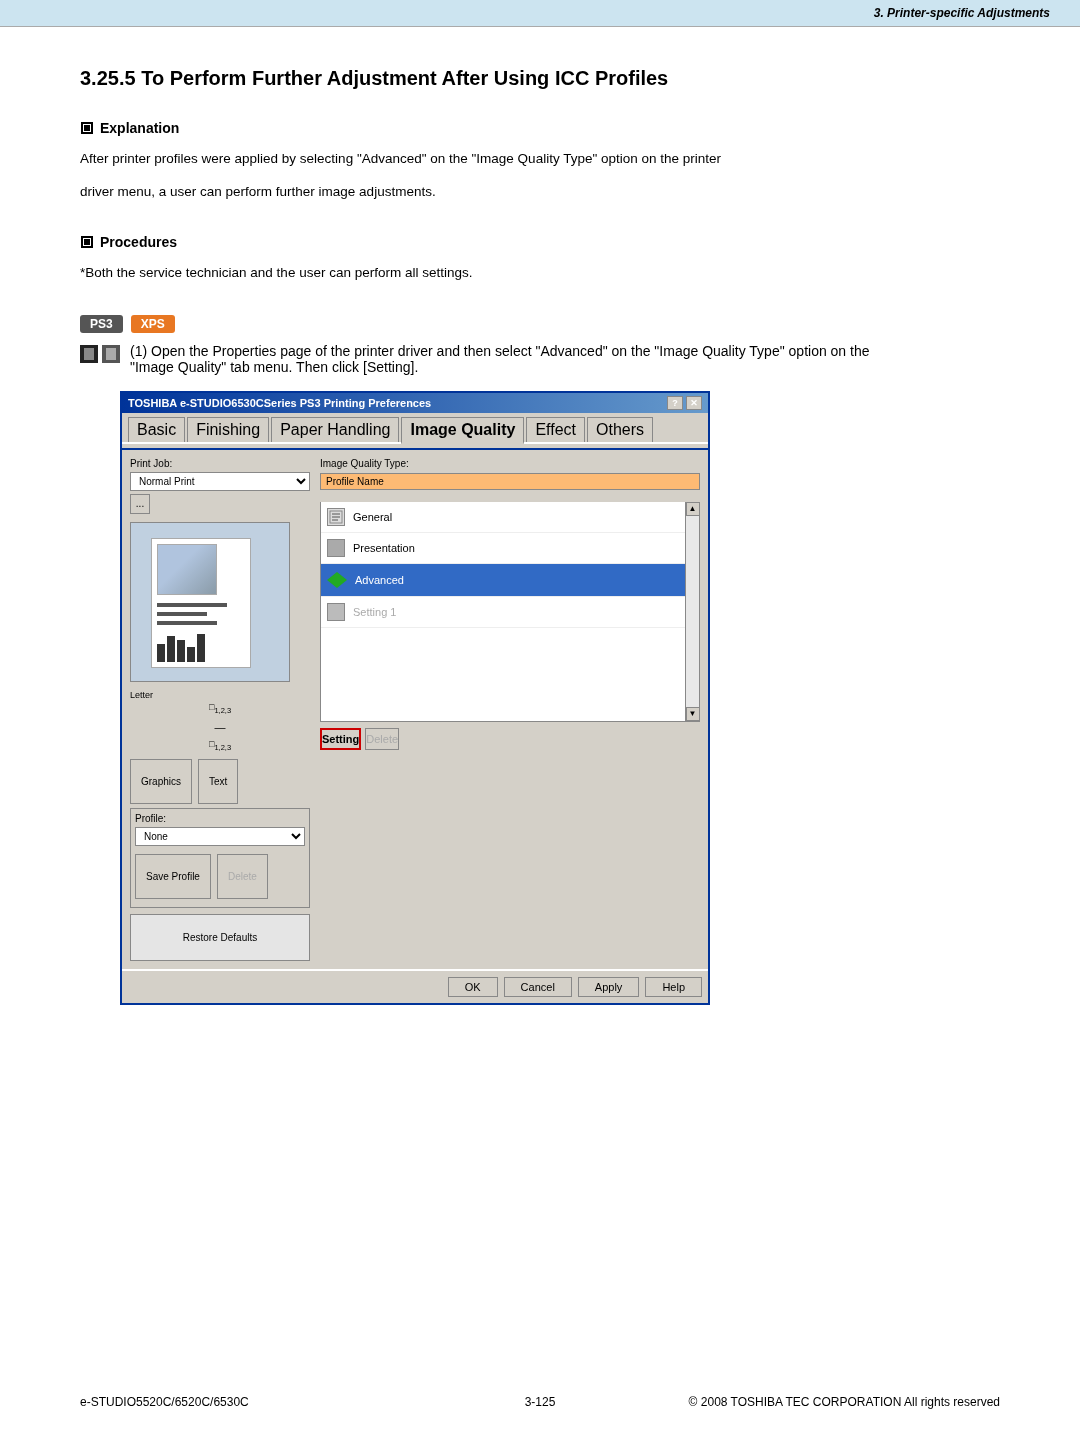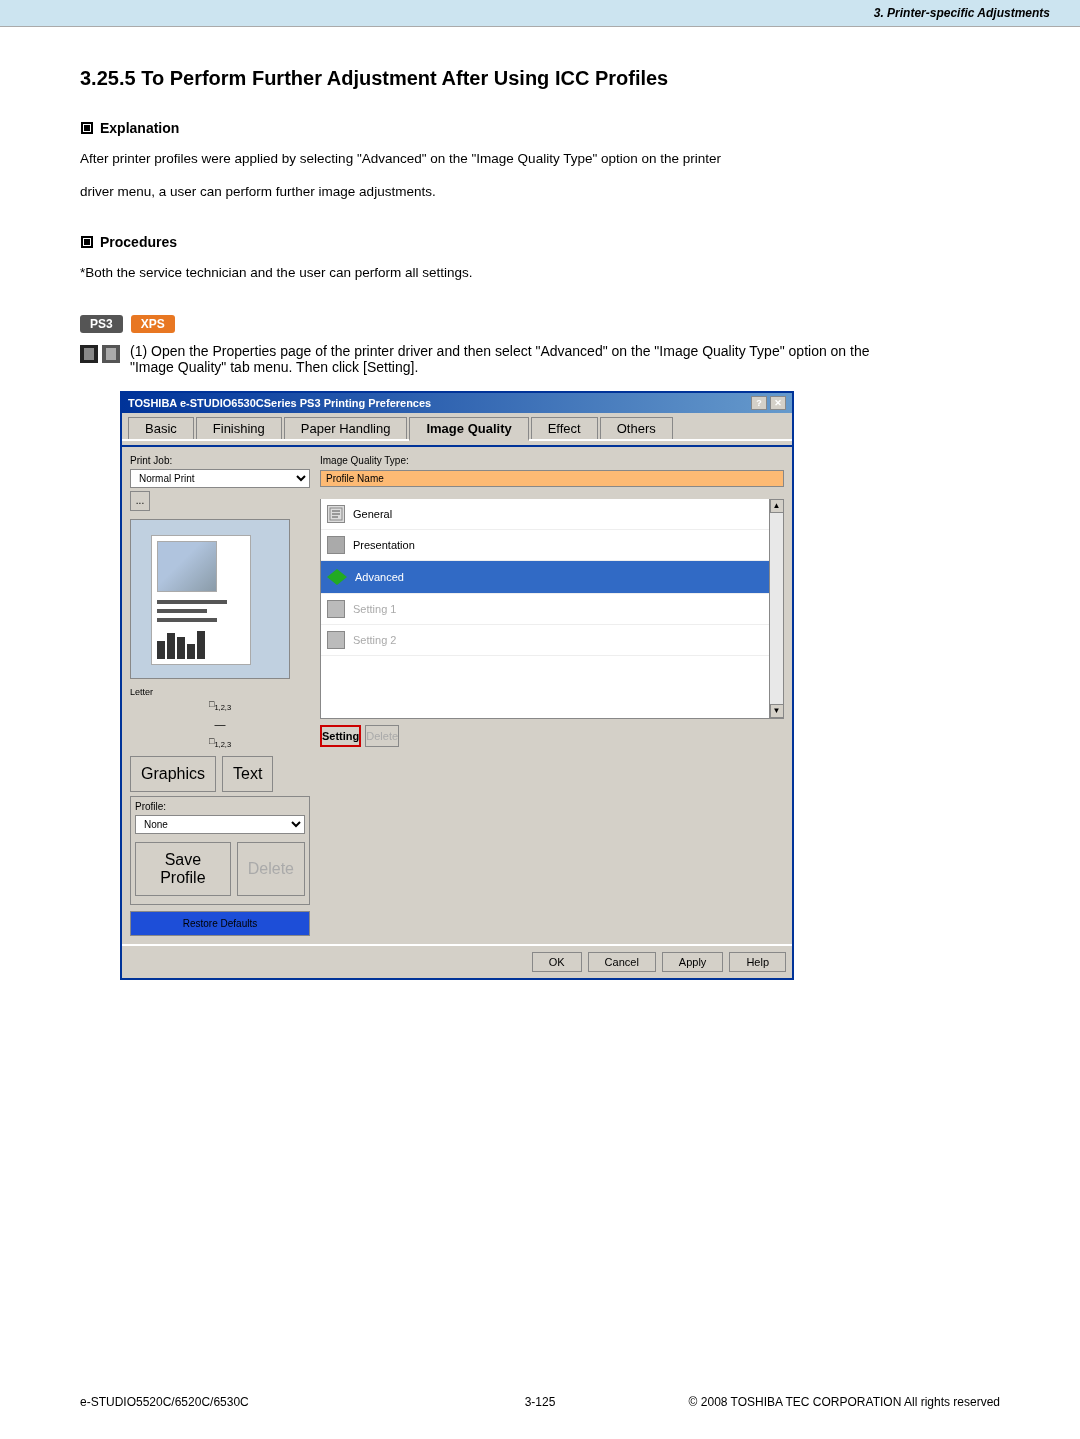--- a/index.html
+++ b/index.html
@@ -104,21 +104,21 @@
       height: 12px;
       background: #888;
     }
 
     
     .dialog-wrapper {
       margin: 10px 0 20px 40px;
     }
 
     .dialog {
-      width: 674px;
+      width: 590px;
       border: 2px solid #003399;
       background: #d4d0c8;
       font-size: 11px;
     }
 
     .dialog-titlebar {
       background: linear-gradient(to right, #003399, #669acc);
       color: #fff;
       padding: 3px 6px;
       display: flex;
@@ -148,25 +148,25 @@
     
     .dialog-tabs {
       display: flex;
       gap: 0;
       padding: 4px 6px 0 6px;
       background: #d4d0c8;
       border-bottom: 2px solid #fff;
     }
 
     .tab {
-      padding: 3px 16px;
+      padding: 3px 8px;
       border: 1px solid #888;
       border-bottom: none;
       background: #d4d0c8;
-      font-size: 13px;
+      font-size: 16px;
       cursor: pointer;
       margin-right: 2px;
     }
 
     .tab.active {
       background: #d4d0c8;
       border-bottom: 2px solid #d4d0c8;
       margin-bottom: -2px;
       z-index: 1;
       position: relative;
@@ -287,45 +287,45 @@
       font-size: 9px;
     }
 
     .btn-row {
       display: flex;
       gap: 6px;
       margin-bottom: 4px;
     }
 
     .dialog-btn {
-      padding: 8px 10px;
-      background: #d4d0c8;
-      border: 1px solid #888;
-      font-size: 16px;
+      padding: 16px 10px;
+      background: #d4d0c8;
+      border: 1px solid #888;
+      font-size: 10px;
       cursor: pointer;
     }
 
     .dialog-btn-disabled {
       color: #aaa;
     }
 
     .profile-group {
       border: 1px solid #888;
       padding: 4px;
       margin-bottom: 6px;
     }
 
     .profile-group-label {
       font-size: 10px;
       margin-bottom: 3px;
     }
 
     .restore-btn {
-      padding: 6px 10px;
-      background: #1d4ed8;
+      padding: 17px 10px;
+      background: #e5e5e5;
       border: 1px solid #888;
       font-size: 10px;
       cursor: pointer;
       width: 100%;
     }
 
     
     .right-panel {
       flex: 1;
     }
@@ -684,24 +684,20 @@
                   </svg>
                 </div>
                 <span>Advanced</span>
               </li>
 
               <li class="quality-item">
                 <div class="icon-setting quality-item-icon"></div>
                 <span style="color:#aaa;">Setting 1</span>
               </li>
 
-              <li class="quality-item">
-                <div class="icon-setting quality-item-icon"></div>
-                <span style="color:#aaa;">Setting 2</span>
-              </li>
             </ul>
 
             <div class="scrollbar">
               <div class="scroll-arrow">▲</div>
               <div class="scroll-track"></div>
               <div class="scroll-arrow">▼</div>
             </div>
           </div>
 
           <div class="setting-row">

